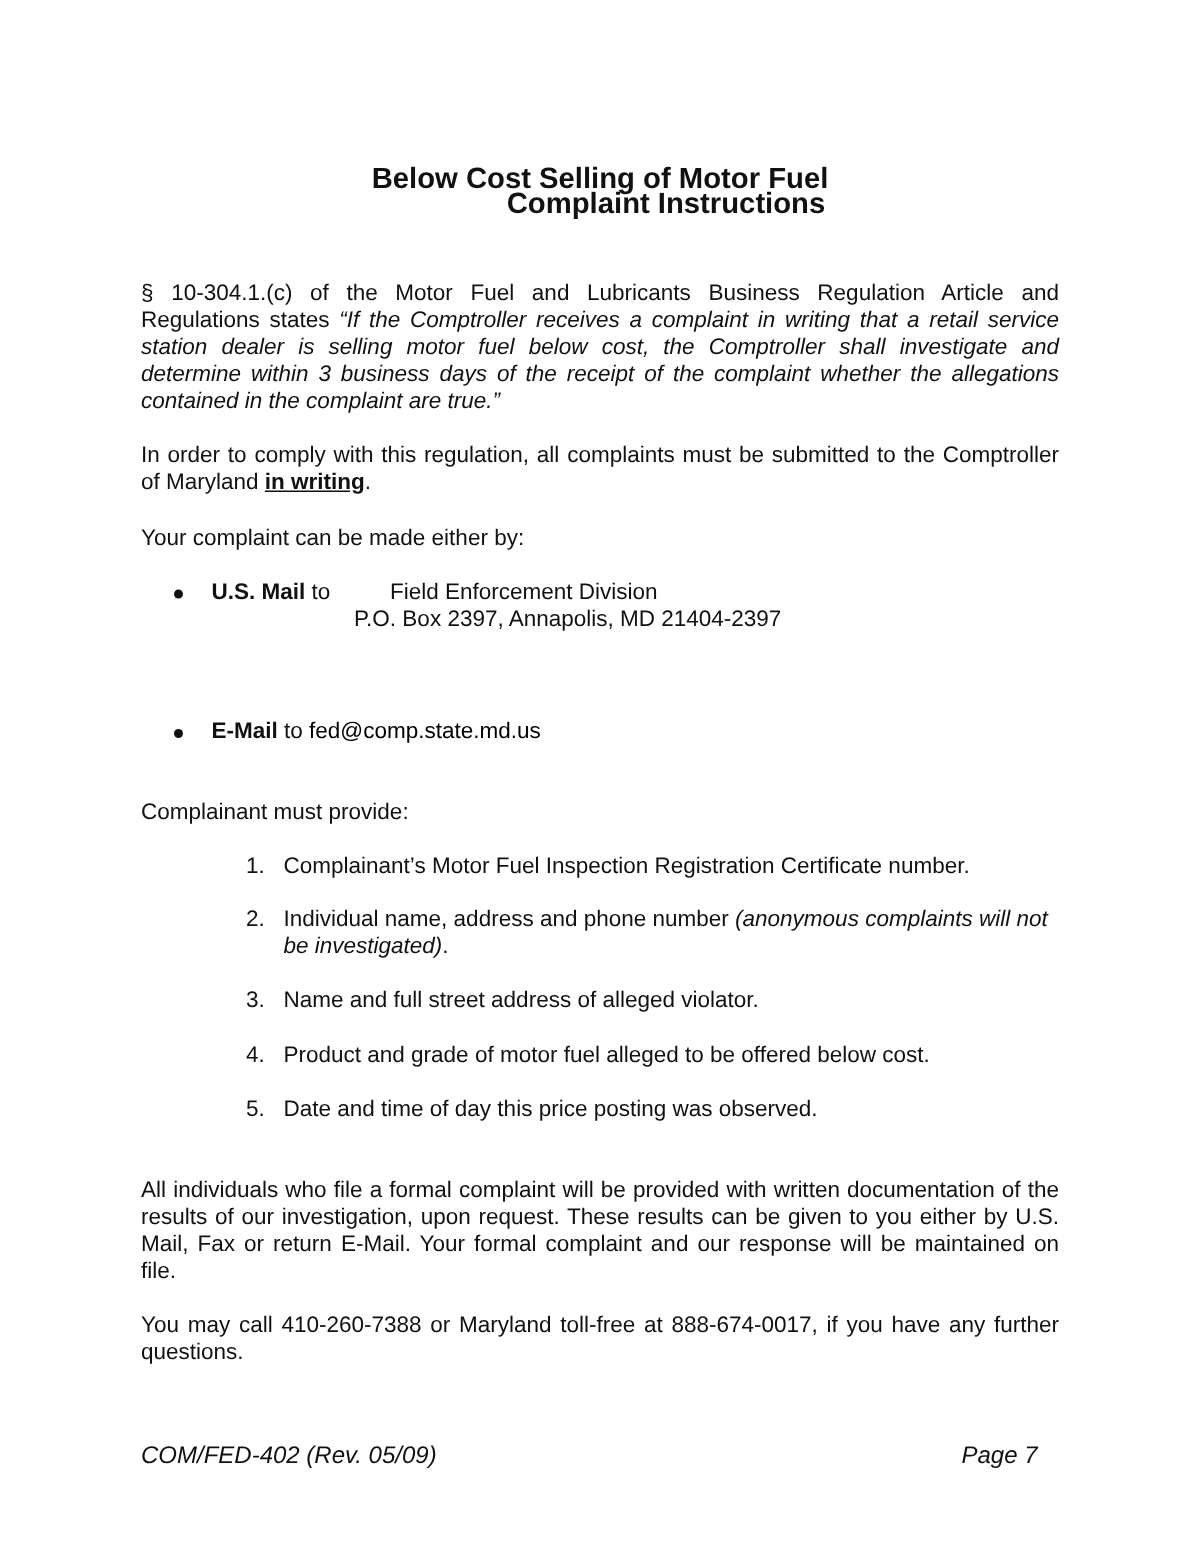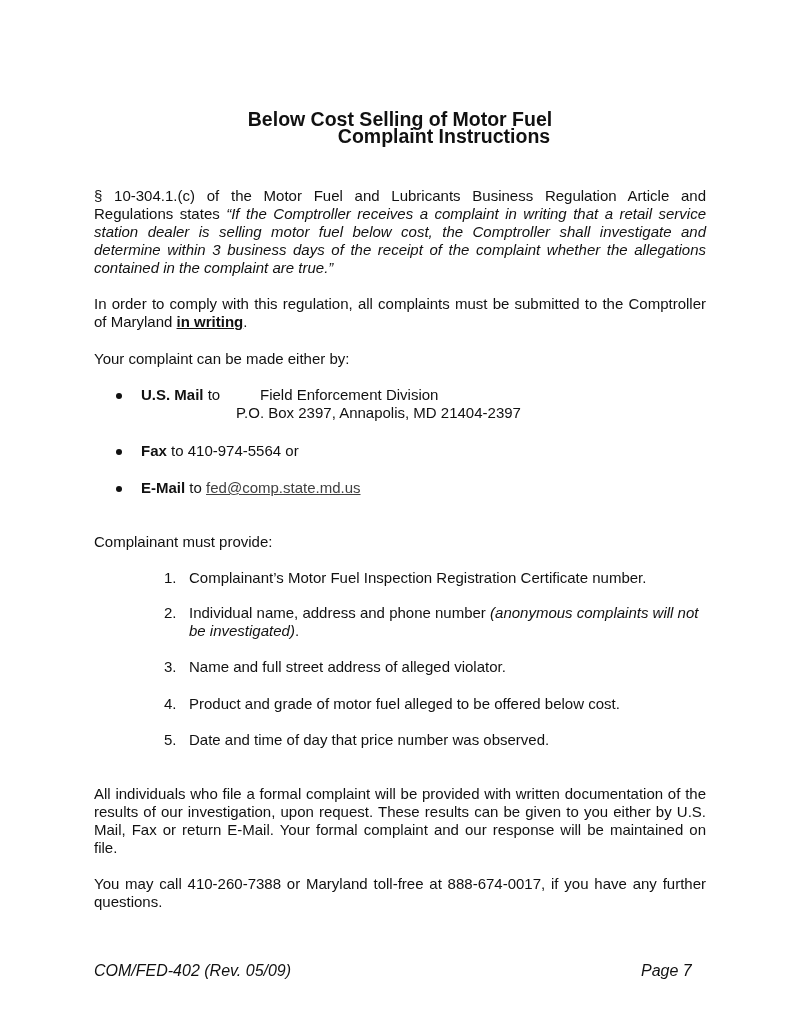--- a/index.html
+++ b/index.html
@@ -14,21 +14,21 @@
           text-align: justify; }
   .para.nojust { text-align: left; }
   .para i { font-style: italic; }
   .uline-bold { font-weight: bold; text-decoration: underline; }
   .bullet-row { position: absolute; left: 94px; line-height: 18px; }
   .bullet-dot { position: absolute; left: 22px; width: 6px; height: 6px; border-radius: 50%;
                 background: #111; top: 7px; }
   .bullet-text { position: absolute; left: 47px; white-space: nowrap; }
   .bullet-text b { font-weight: bold; }
   .addr { position: absolute; left: 236px; white-space: nowrap; line-height: 18px; }
-  .email-link { color: #404040; text-decoration: underline; }
+  .email-link { color: #000000; }
   .num-item { position: absolute; left: 164px; width: 545px; line-height: 18px; }
   .num-label { position: absolute; left: 0; }
   .num-text { position: absolute; left: 25px; width: 520px; }
   .footer { position: absolute; top: 962px; line-height: 18px; font-style: italic; font-size: 16px; }
   .footer-left { left: 94px; }
   .footer-right { left: 641px; }
 </style>
 </head>
 <body>
 
@@ -43,24 +43,20 @@
 
   <div class="para nojust" style="top:350px;">Your complaint can be made either by:</div>
 
   <div class="bullet-row" style="top:386px; width:612px; height:40px;">
     <span class="bullet-dot"></span>
     <span class="bullet-text"><b>U.S. Mail</b><span> to</span></span>
     <span class="addr" style="top:0;left:142px;margin-left:24px;">Field Enforcement Division</span>
     <span class="addr" style="top:18px;left:142px;">P.O. Box 2397, Annapolis, MD  21404-2397</span>
   </div>
 
-  <div class="bullet-row" style="top:442px; width:612px; height:18px;">
-    <span class="bullet-dot"></span>
-    <span class="bullet-text"><b>Fax</b><span> to 410-974-5564 or</span></span>
-  </div>
 
   <div class="bullet-row" style="top:479px; width:612px; height:18px;">
     <span class="bullet-dot"></span>
     <span class="bullet-text"><b>E-Mail</b><span> to </span><a class="email-link">fed@comp.state.md.us</a></span>
   </div>
 
   <div class="para nojust" style="top:533px;">Complainant must provide:</div>
 
   <div class="num-item" style="top:569px;">
     <span class="num-label">1.</span>
@@ -77,21 +73,21 @@
     <span class="num-text">Name and full street address of alleged violator.</span>
   </div>
 
   <div class="num-item" style="top:695px;">
     <span class="num-label">4.</span>
     <span class="num-text">Product and grade of motor fuel alleged to be offered below cost.</span>
   </div>
 
   <div class="num-item" style="top:731px;">
     <span class="num-label">5.</span>
-    <span class="num-text">Date and time of day that price number was observed.</span>
+    <span class="num-text">Date and time of day this price posting was observed.</span>
   </div>
 
   <div class="para" style="top:785px;">All individuals who file a formal complaint will be provided with written documentation of the results of our investigation, upon request.  These results can be given to you either by U.S. Mail, Fax or return E-Mail.  Your formal complaint and our response will be maintained on file.</div>
 
   <div class="para" style="top:875px;">You may call 410-260-7388 or Maryland toll-free at 888-674-0017, if you have any further questions.</div>
 
   <div class="footer footer-left">COM/FED-402 (Rev. 05/09)</div>
   <div class="footer footer-right">Page 7</div>
 
 </div>

